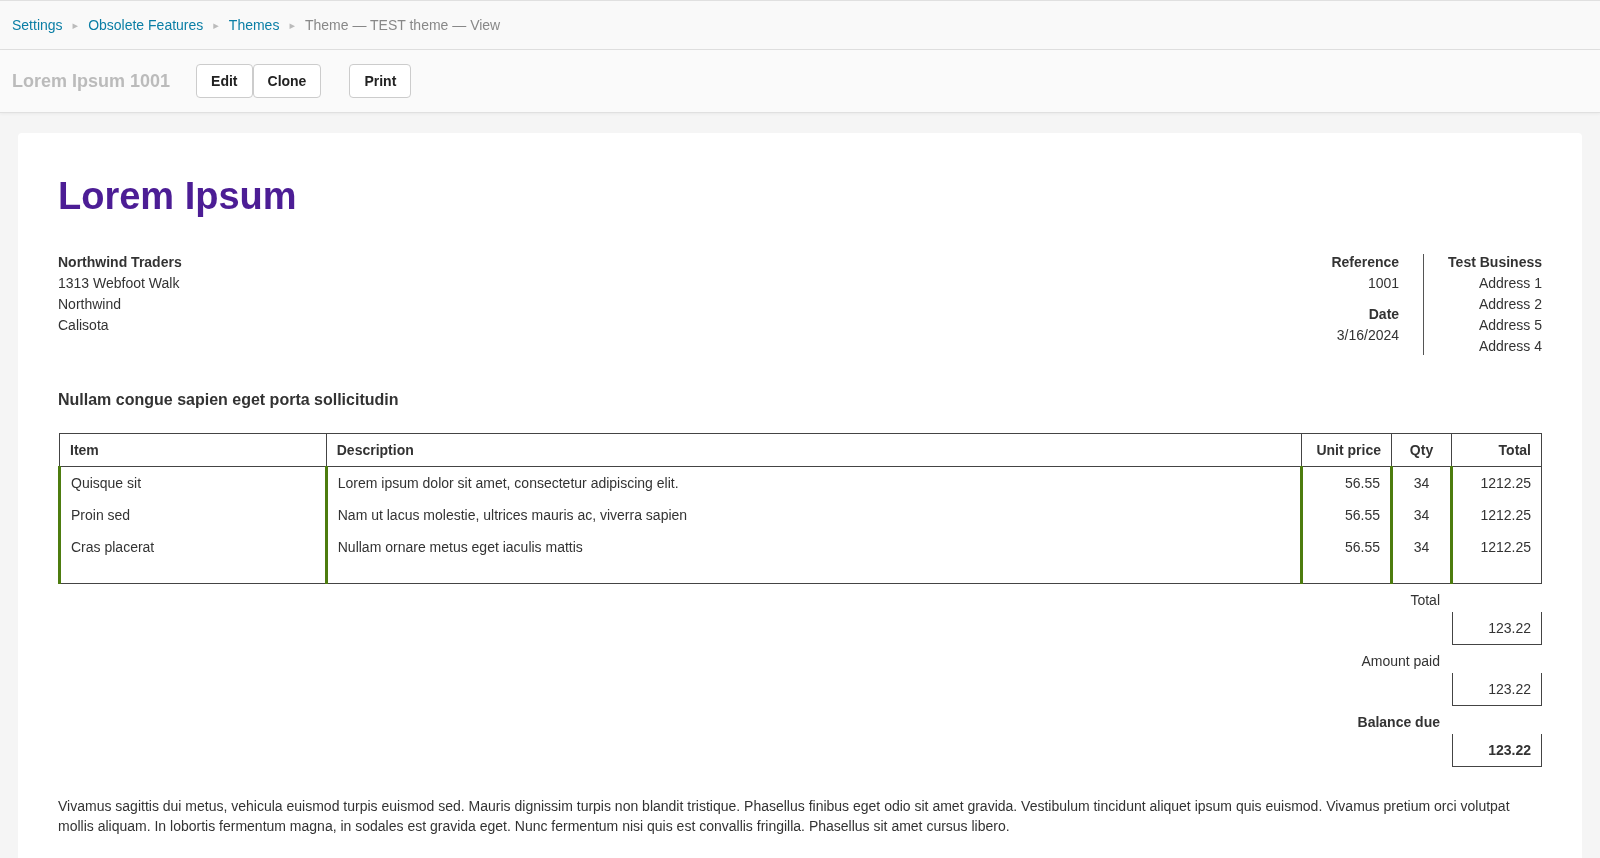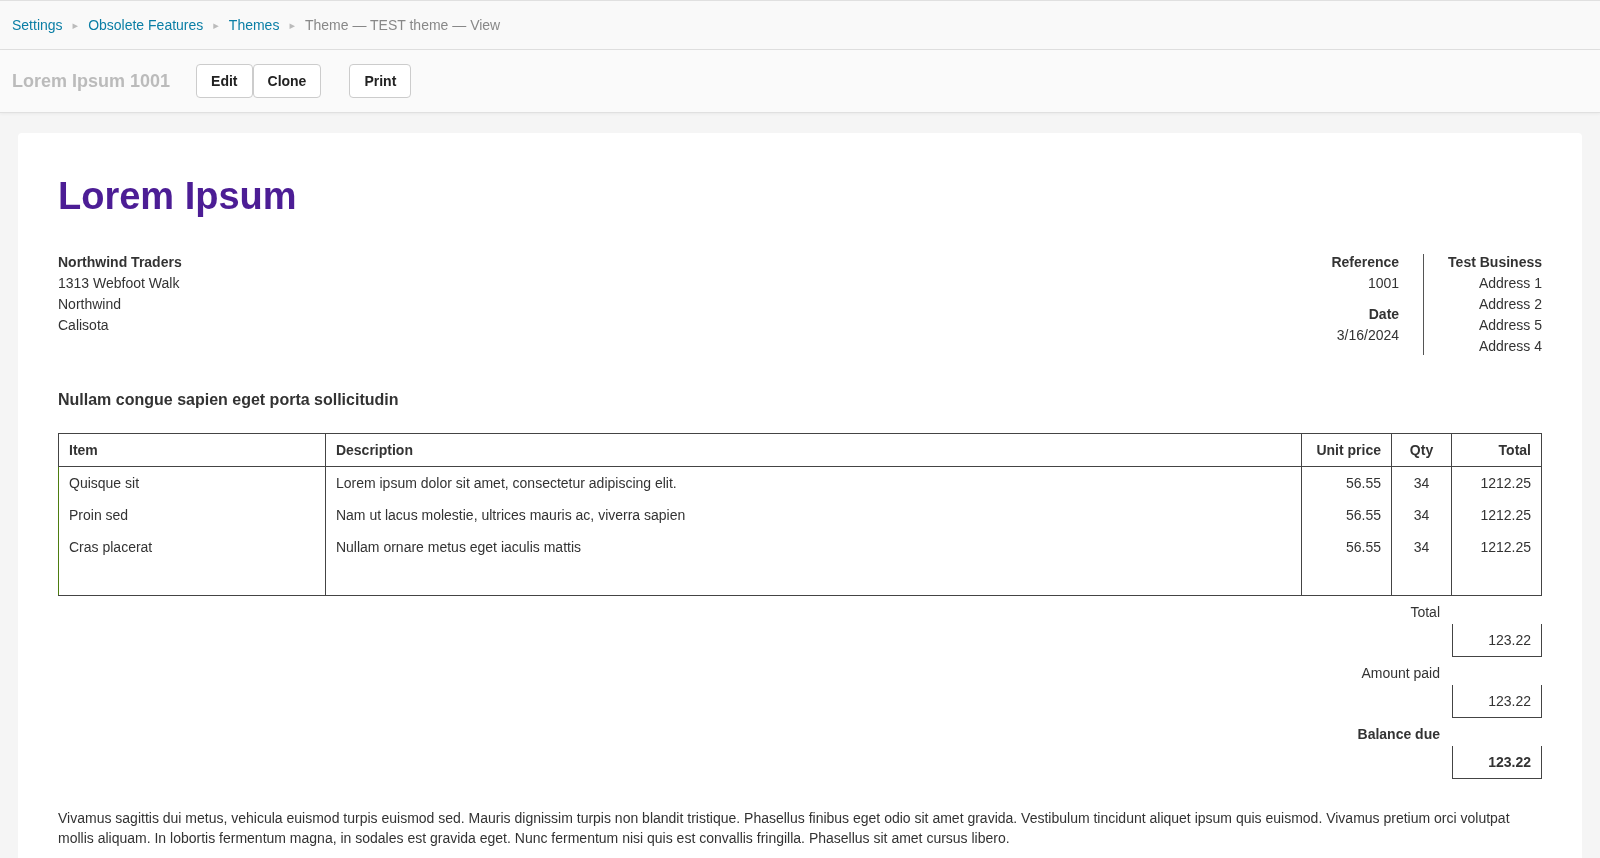--- a/index.html
+++ b/index.html
@@ -137,25 +137,25 @@
       font-weight: 700;
       text-align: left;
     }
     table.items thead th.num {
       text-align: right;
     }
     table.items thead th.qty {
       text-align: center;
     }
     table.items tbody tr td {
-      border-left: 1px solid #4d7c0f;
+      border-left: 3px solid #4d7c0f;
       border-right: 1px solid #444;
     }
     table.items tbody tr:last-child td {
-      padding-bottom: 40px;
+      padding-bottom: 28px;
       border-bottom: 1px solid #444;
     }
     table.items td.num { text-align: right; }
     table.items td.qty { text-align: center; }
     .totals {
       margin-top: 0;
     }
     .totals-row {
       display: flex;
       justify-content: flex-end;

